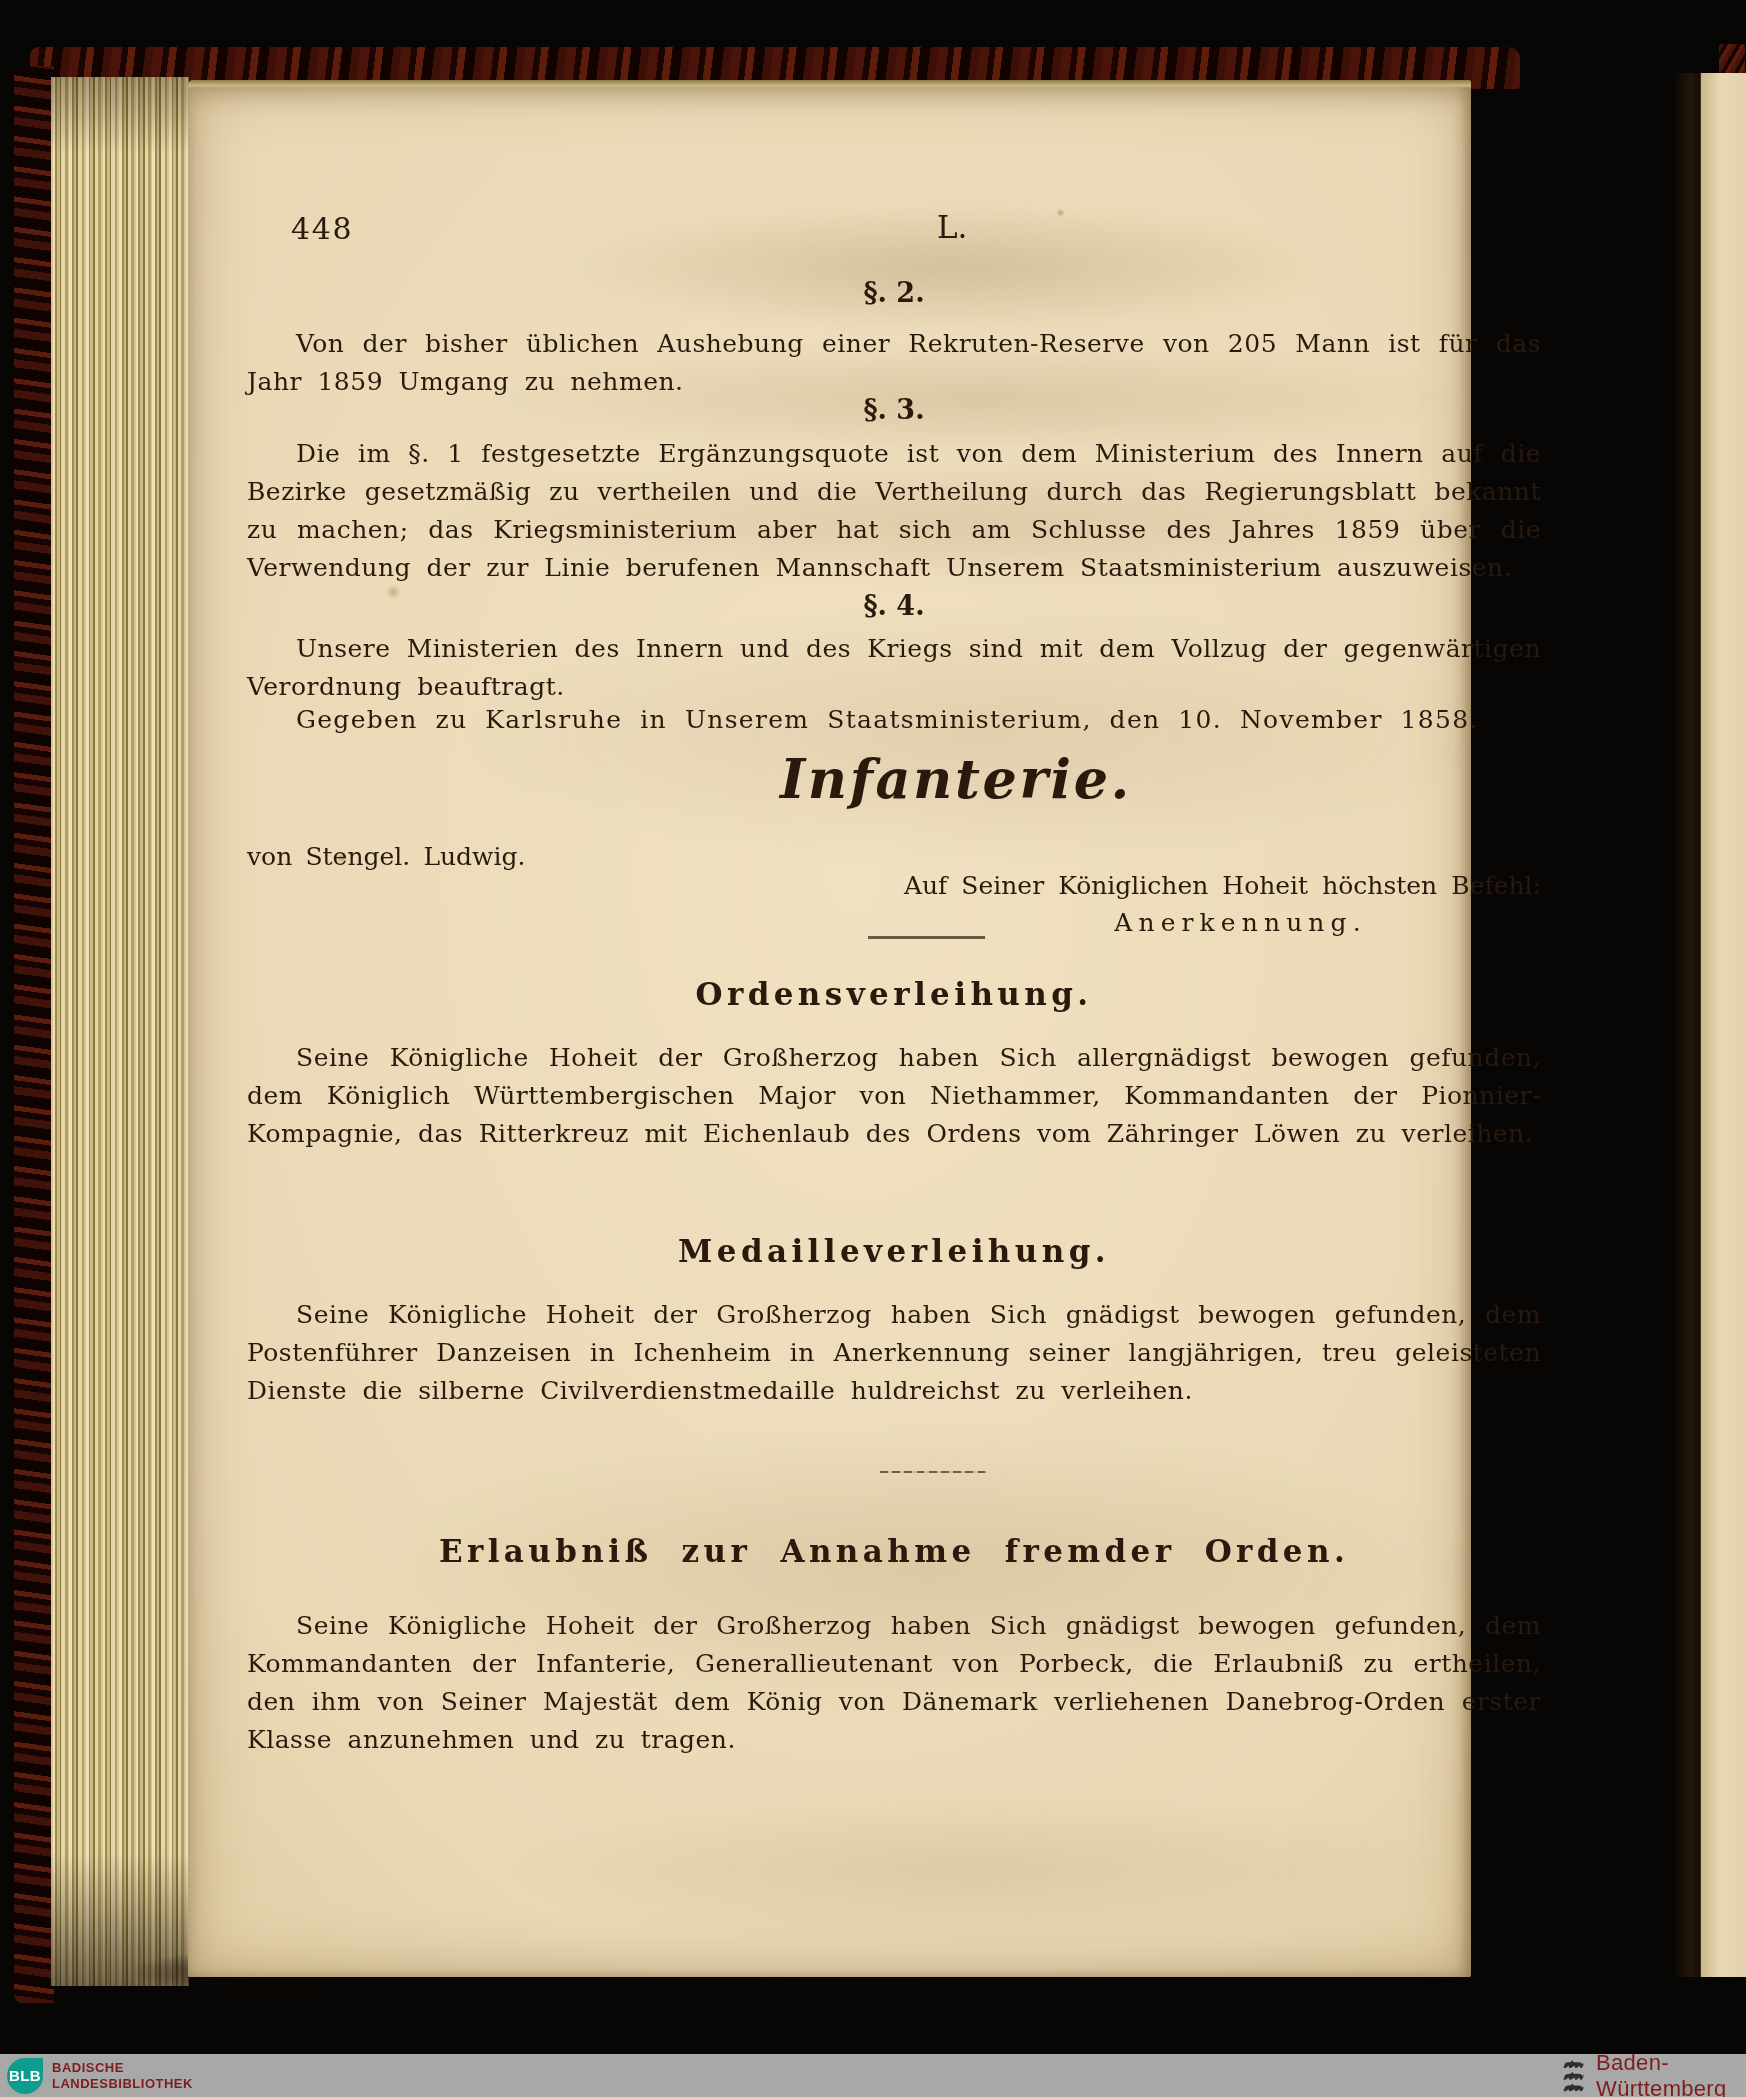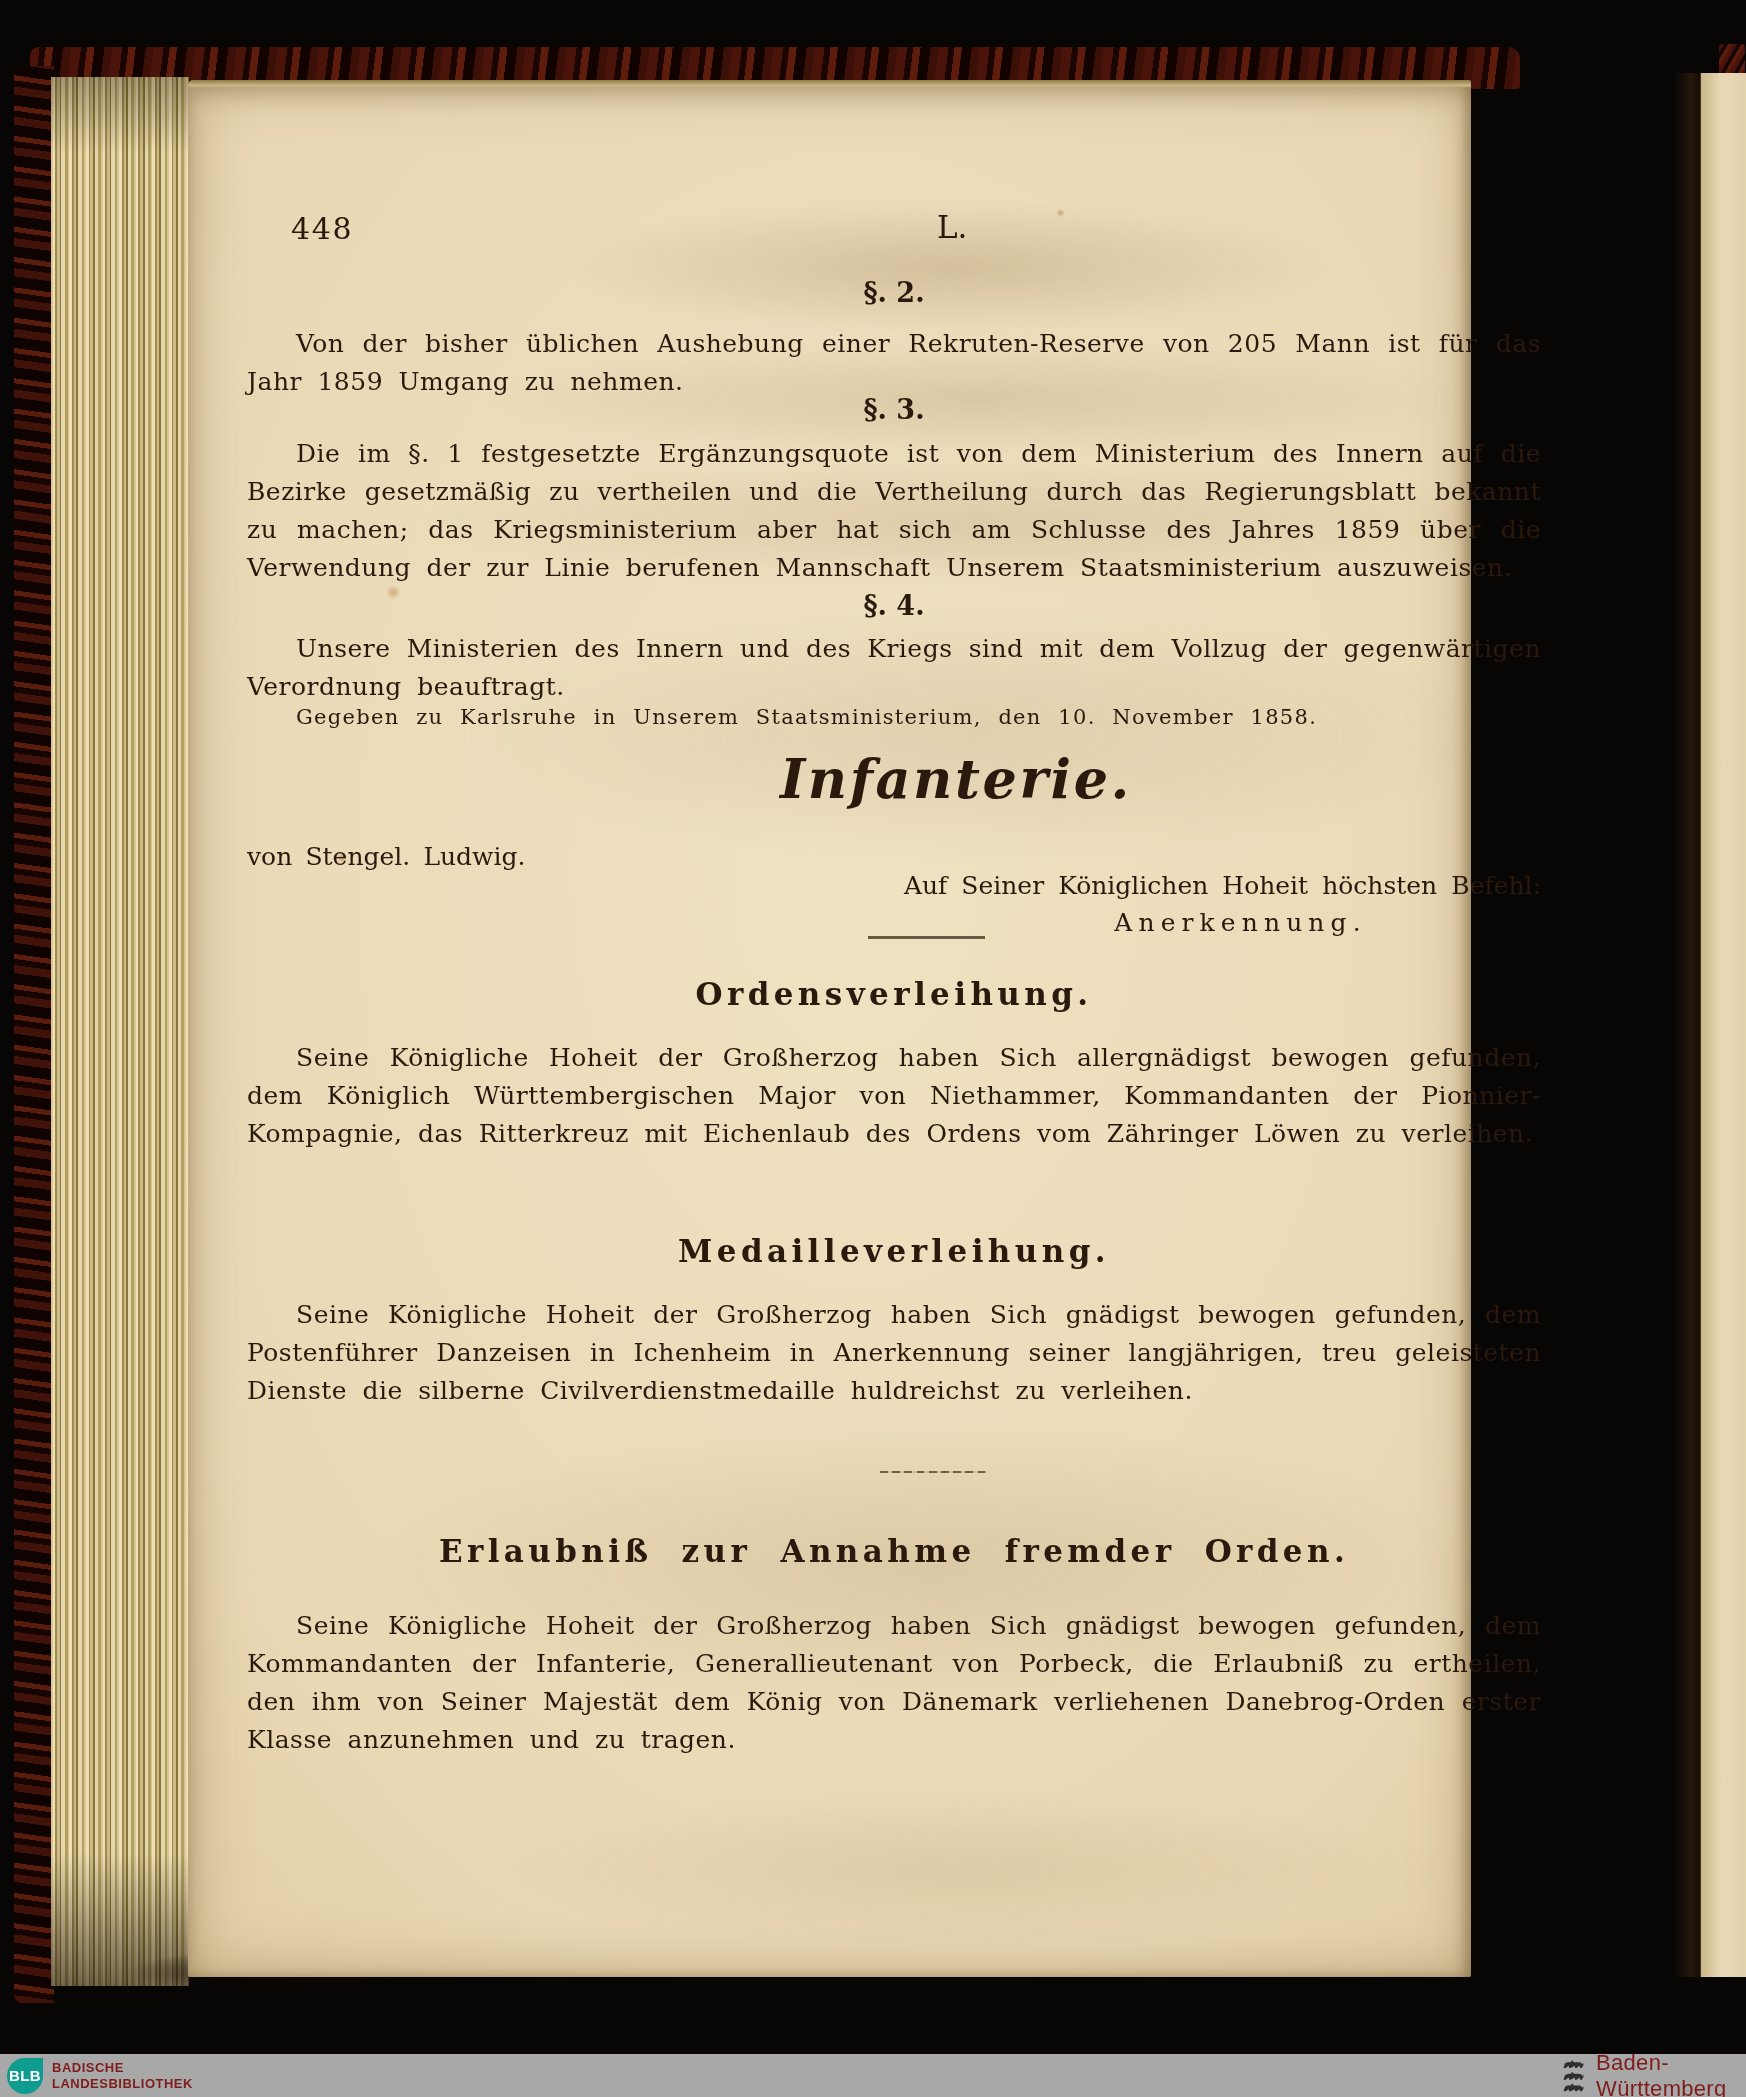--- a/index.html
+++ b/index.html
@@ -55,21 +55,21 @@
 
   
   .abs{position:absolute;}
   .pg-num{left:103px;top:131px;font-size:30px;letter-spacing:1.7px;}
   .sec-roman{left:749px;top:129px;font-size:31px;}
   .sec-head{left:59px;width:1294px;text-align:center;font-size:27px;font-weight:bold;}
   .h-s2{top:197px;} .h-s3{top:314px;} .h-s4{top:510px;}
   .para{left:59px;width:1294px;font-size:25px;line-height:38px;text-align:justify;
         text-indent:49px;word-spacing:7px;letter-spacing:0.5px;}
   .p-s2{top:245px;} .p-s3{top:355px;} .p-s4{top:550px;}
-  .p-date{left:59px;width:1294px;top:625px;font-size:21px;text-indent:49px;word-spacing:8.7px;letter-spacing:1.3px;}
+  .p-date{left:59px;width:1294px;top:625px;font-size:25px;text-indent:49px;word-spacing:8.7px;letter-spacing:1.3px;}
   .friedrich{left:121px;width:1294px;top:667px;text-align:center;font-size:54px;font-weight:bold;font-style:italic;letter-spacing:2.6px;}
   .stengel{left:59px;top:762px;font-size:25px;word-spacing:5.2px;}
   .befehl{left:59px;width:1294px;top:791px;text-align:right;font-size:25px;word-spacing:6.1px;}
   .schunggart{left:891px;top:828px;width:323px;text-align:center;font-size:25px;letter-spacing:6.1px;}
   .rule{background:rgba(62,44,24,.75);height:2.6px;}
   .rule1{left:680px;top:856px;width:117px;}
   .rule2{left:692px;top:1391px;width:107px;height:1.7px;background:repeating-linear-gradient(90deg,rgba(62,44,24,.7) 0 7.9px,rgba(62,44,24,.15) 7.9px 12.2px);}
   .decree-head{left:59px;width:1294px;text-align:center;font-size:31px;font-weight:bold;letter-spacing:4.4px;word-spacing:14px;}
   .h-orden{top:896px;} .h-medaille{top:1153px;} .h-erlaubniss{top:1453px;}
   .p-orden{top:959px;} .p-medaille{top:1216px;} .p-erlaubniss{top:1527px;}

